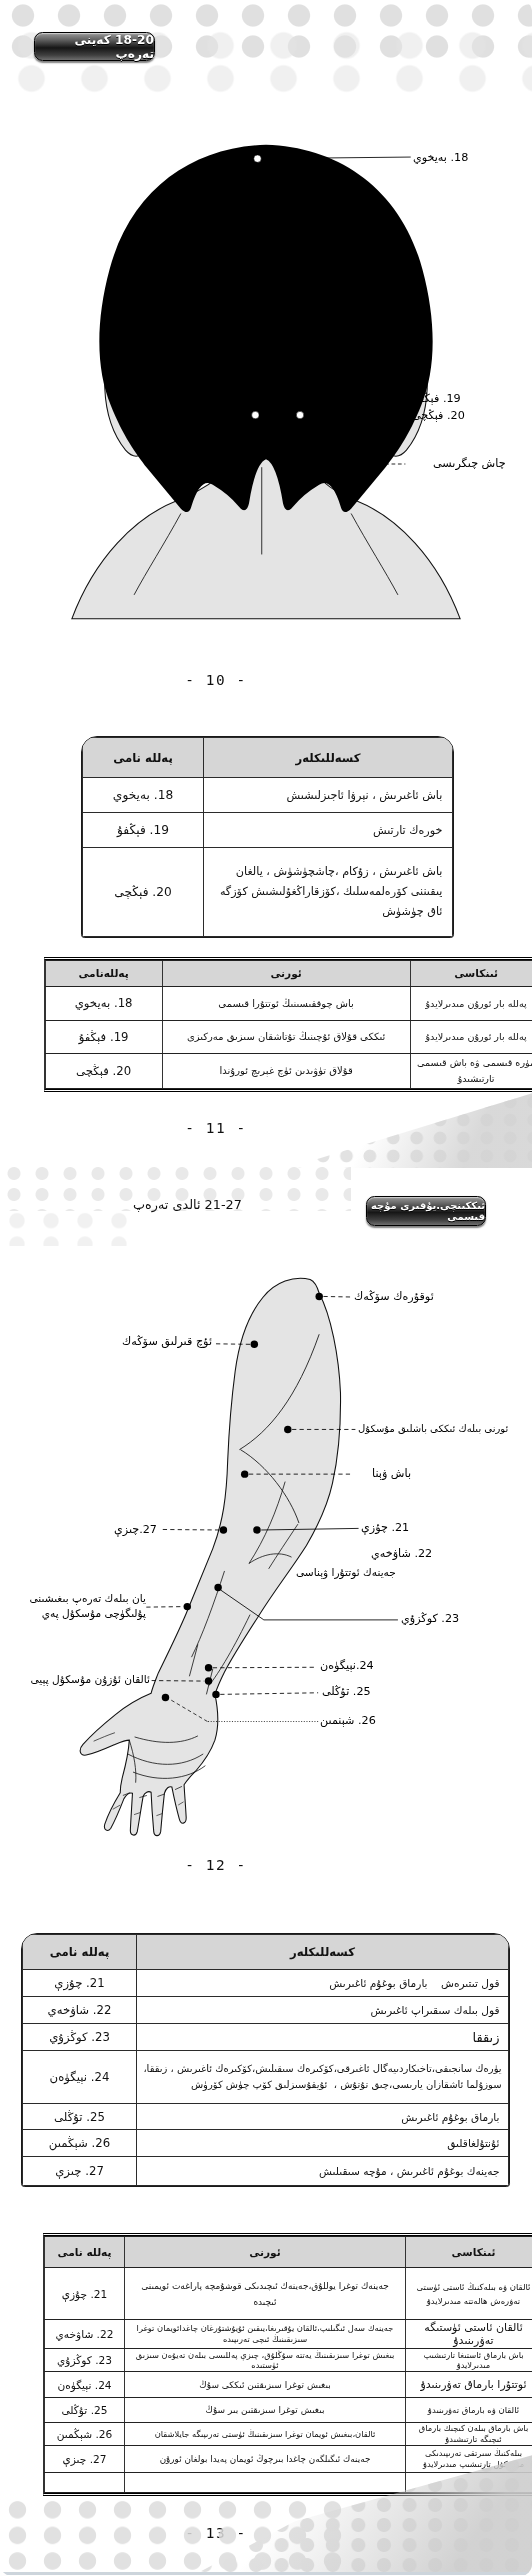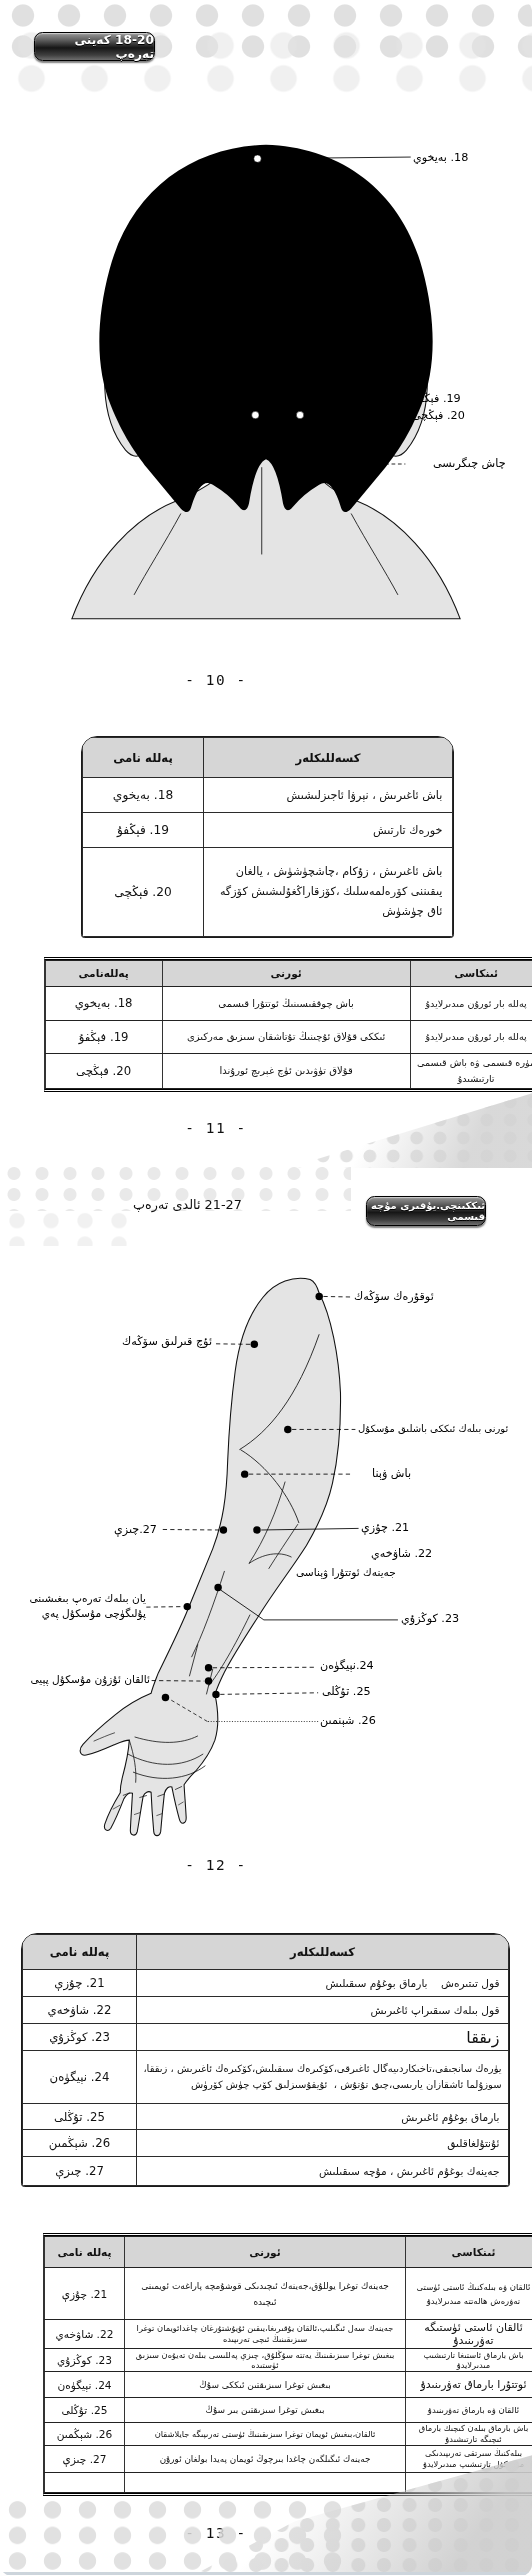--- a/index.html
+++ b/index.html
@@ -233,29 +233,29 @@
           <col style="width:114px;">
           <col>
         </colgroup>
     <tbody>
           <tr style="height:35px;">
       <th class="hdr" style="font-size:11.7px;">پەللە نامى</th>
       <th class="hdr" style="font-size:11.7px;">كسەللىكلەر</th>
     </tr>
     <tr style="height:27px;">
       <td class="cname" style="font-size:11.7px;">21. چۇزې</td>
-      <td class="cdis" style="font-size:10.6px;padding-right:8.5px;">قول تىتىرەش    بارماق بوغۇم سىقىلىش</td>
+      <td class="cdis" style="font-size:10.6px;padding-right:8.5px;">قول تىتىرەش    بارماق بوغۇم ئاغىرىش</td>
     </tr>
     <tr style="height:27px;">
       <td class="cname" style="font-size:11.7px;">22. شاۋخەي</td>
       <td class="cdis" style="font-size:10.6px;padding-right:8.5px;">قول بىلەك سىقىراپ ئاغىرىش</td>
     </tr>
     <tr style="height:27px;">
       <td class="cname" style="font-size:11.7px;">23. كوڭزۇي</td>
-      <td class="cdis" style="font-size:16px;padding-right:8.5px;margin-top:28px;">زىققا</td>
+      <td class="cdis" style="font-size:13px;padding-right:8.5px;margin-top:28px;">زىققا</td>
     </tr>
     <tr style="height:53px;">
       <td class="cname" style="font-size:11.7px;">24. نېيگۈەن</td>
       <td class="cdis" style="font-size:10px;padding-right:6.4px;line-height:16px;">يۈرەك سانجىقى،تاخىكاردىيەگال ئاغىرقى،كۆكىرەك سىقىلىش،كۆكىرەك ئاغىرىش ، زىققا، سوزۇلما ئاشقازان يارىسى،چىق تۇتۇش ،  ئۇيقۇسىزلىق كۆپ چۈش كۆرۈش</td>
     </tr>
     <tr style="height:26px;">
       <td class="cname" style="font-size:11.7px;">25. تۇڭلى</td>
       <td class="cdis" style="font-size:10.6px;padding-right:8.5px;">بارماق بوغۇم ئاغىرىش</td>
     </tr>
     <tr style="height:27px;">

